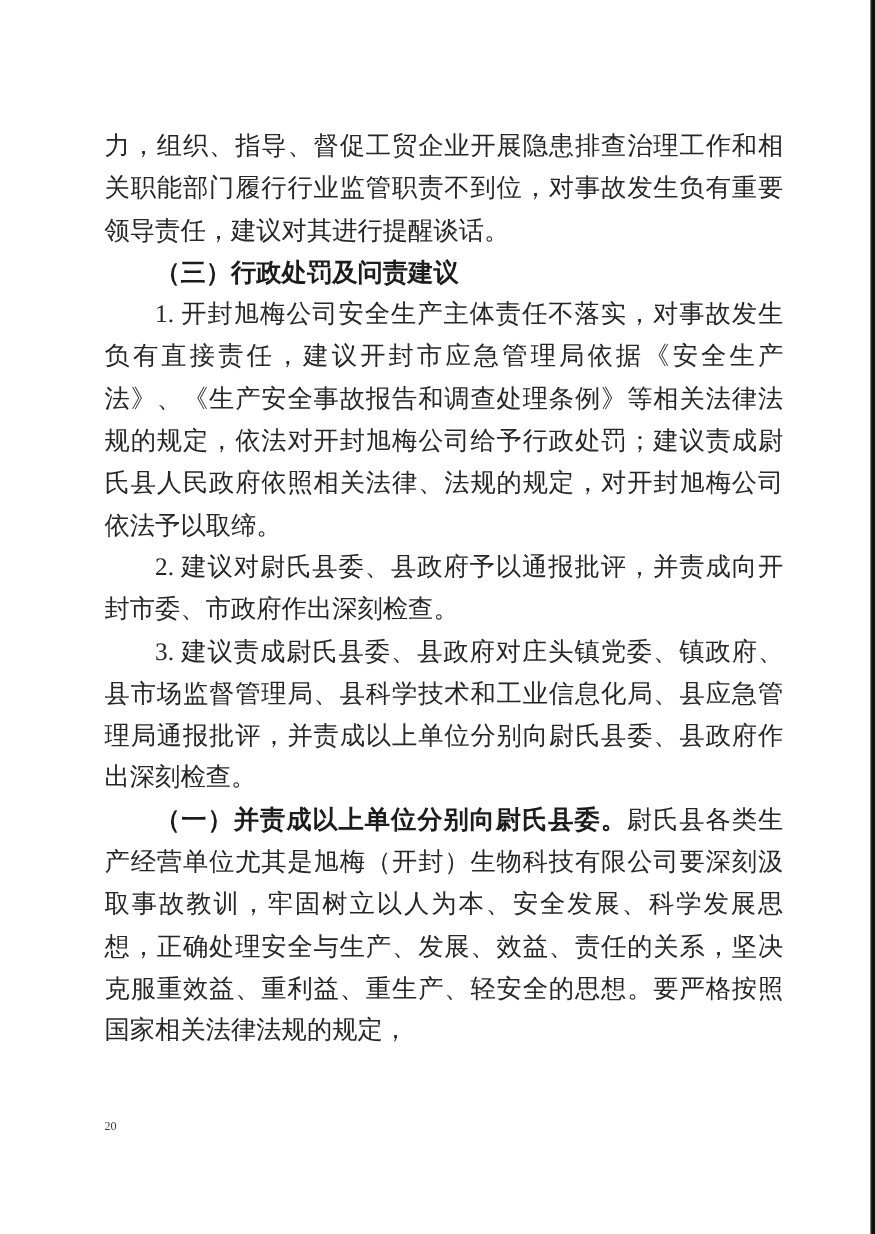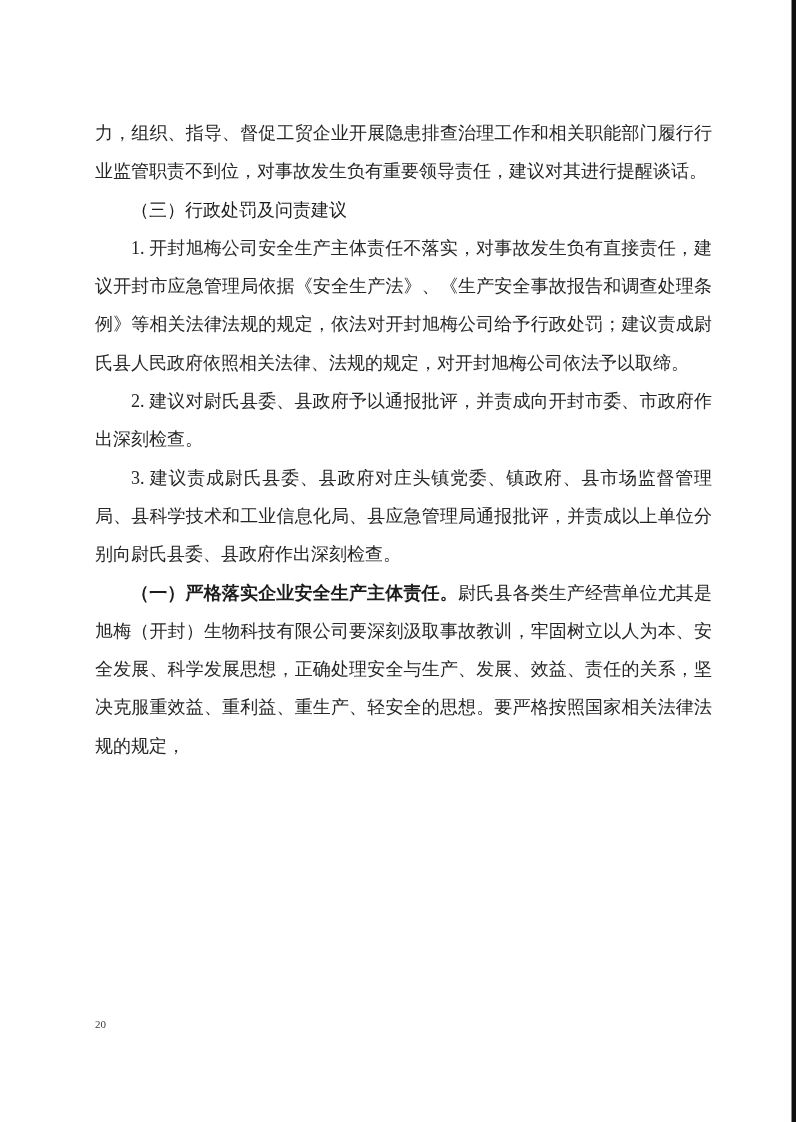--- a/index.html
+++ b/index.html
@@ -23,38 +23,38 @@
     width: 4px;
     height: 100%;
     background: #101010;
     border-left: 1px solid #8a8a8a;
   }
   .content {
     position: absolute;
     left: 95px;
     top: 114px;
     width: 617px;
-    font-size: 18px;
+    font-size: 23px;
     line-height: 38.3px;
     color: #262626;
     text-align: justify;
     text-justify: inter-character;
   }
   .content p {
     margin: 0;
     padding: 0;
     text-indent: 2em;
   }
   .content p.carryover {
     text-indent: 0;
   }
   .heading-kai {
     margin: 0;
     text-indent: 2em;
-    font-weight: normal;
+    font-weight: bold;
     color: #1c1c1c;
   }
   .heading-hei {
     margin: 0;
     text-indent: 2em;
     font-weight: bold;
     font-family: "Liberation Sans", "DejaVu Sans", sans-serif;
     color: #1f1f1f;
   }
   .lead-bold {
@@ -81,20 +81,20 @@
 
     <p class="heading-kai">（三）行政处罚及问责建议</p>
 
     <p>1. 开封旭梅公司安全生产主体责任不落实，对事故发生负有直接责任，建议开封市应急管理局依据《安全生产法》、《生产安全事故报告和调查处理条例》等相关法律法规的规定，依法对开封旭梅公司给予行政处罚；建议责成尉氏县人民政府依照相关法律、法规的规定，对开封旭梅公司依法予以取缔。</p>
 
     <p>2. 建议对尉氏县委、县政府予以通报批评，并责成向开封市委、市政府作出深刻检查。</p>
 
     <p>3. 建议责成尉氏县委、县政府对庄头镇党委、镇政府、县市场监督管理局、县科学技术和工业信息化局、县应急管理局通报批评，并责成以上单位分别向尉氏县委、县政府作出深刻检查。</p>
 
 
-    <p><span class="lead-bold">（一）严格落实企业安全生产主体责任。</span><span>尉氏县各类生产经营单位尤其是旭梅（开封）生物科技有限公司要深刻汲取事故教训，牢固树立以人为本、安全发展、科学发展思想，正确处理安全与生产、发展、效益、责任的关系，坚决克服重效益、重利益、重生产、轻安全的思想。要严格按照国家相关法律法规的规定，</span></p>
+    <p><span class="lead-bold">（一）并责成以上单位分别向尉氏县委。</span><span>尉氏县各类生产经营单位尤其是旭梅（开封）生物科技有限公司要深刻汲取事故教训，牢固树立以人为本、安全发展、科学发展思想，正确处理安全与生产、发展、效益、责任的关系，坚决克服重效益、重利益、重生产、轻安全的思想。要严格按照国家相关法律法规的规定，</span></p>
   </div>
 
   <div class="page-number">20</div>
 
   <div class="edge-strip"></div>
 
 </div>
 
 </body></html>

